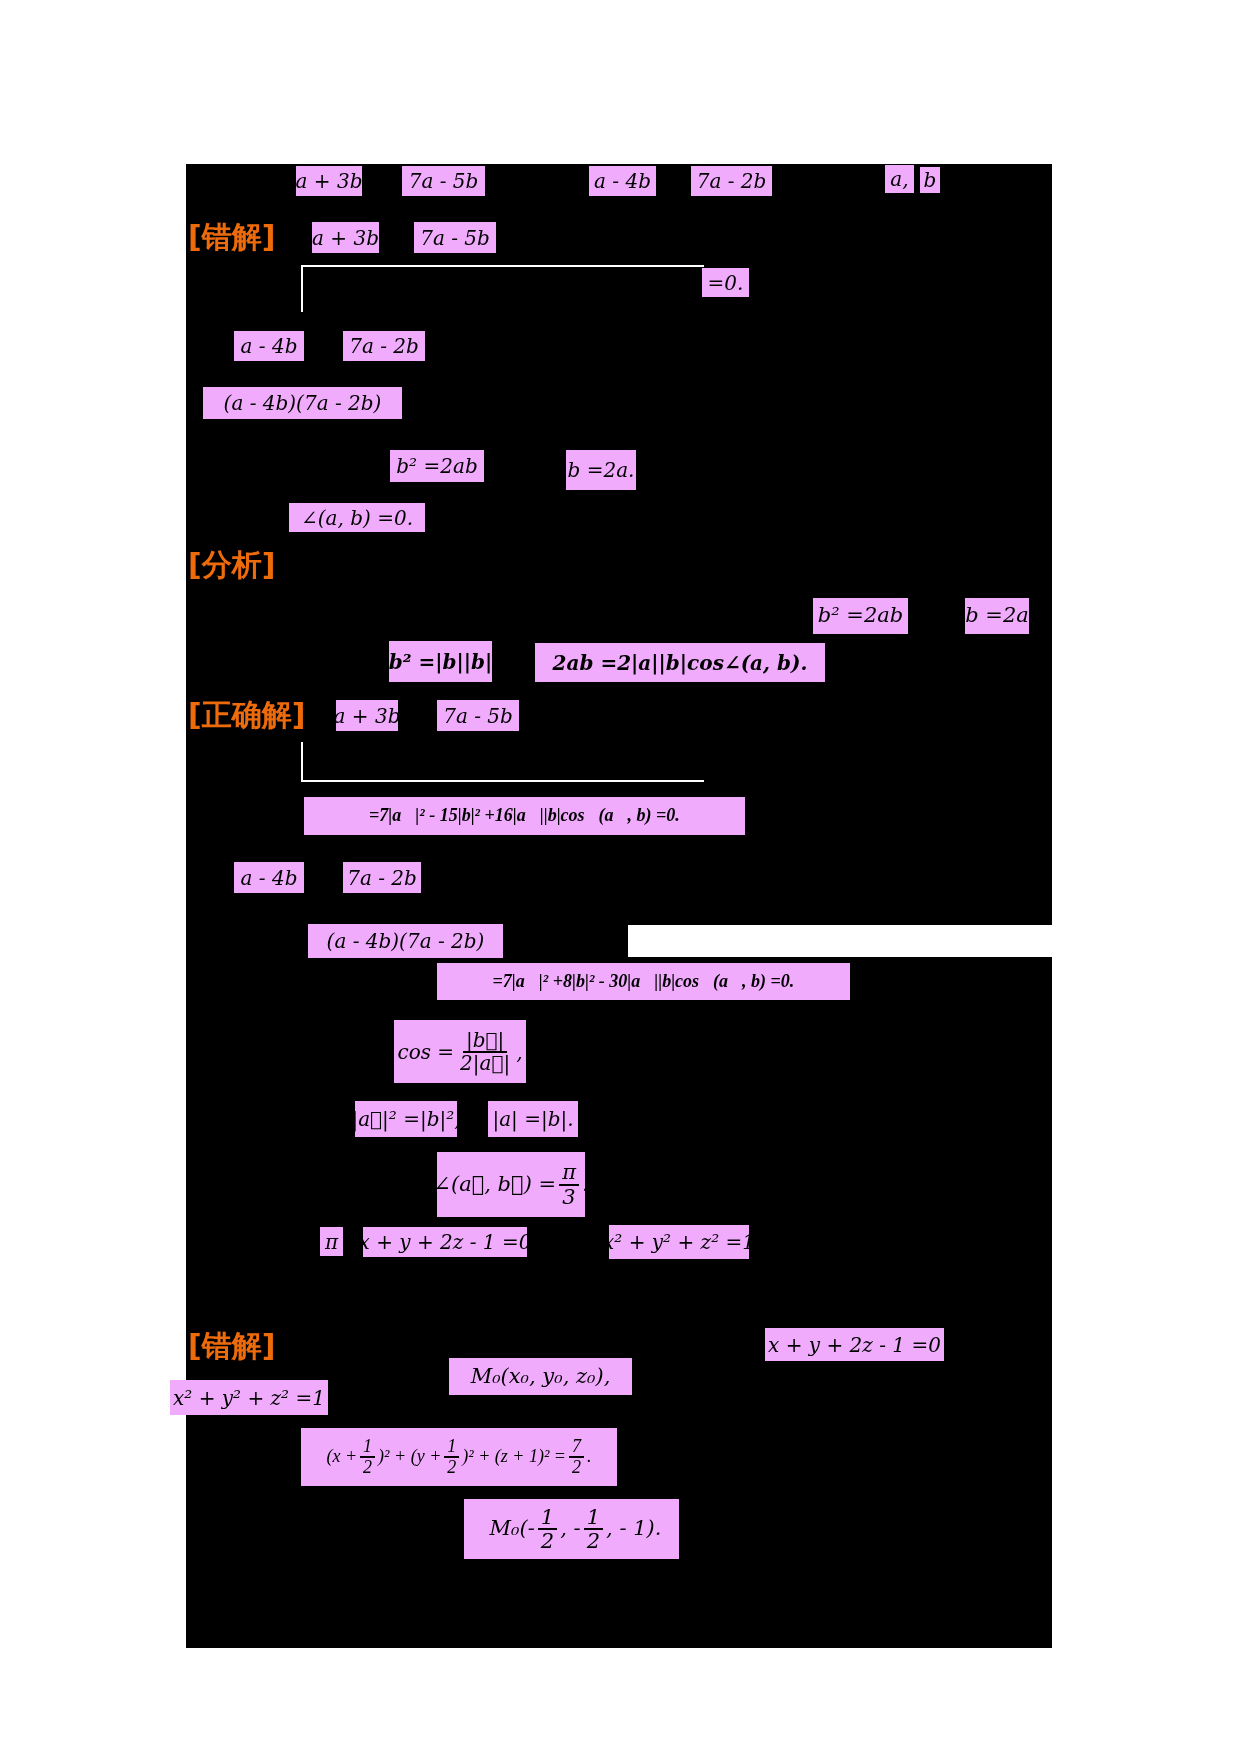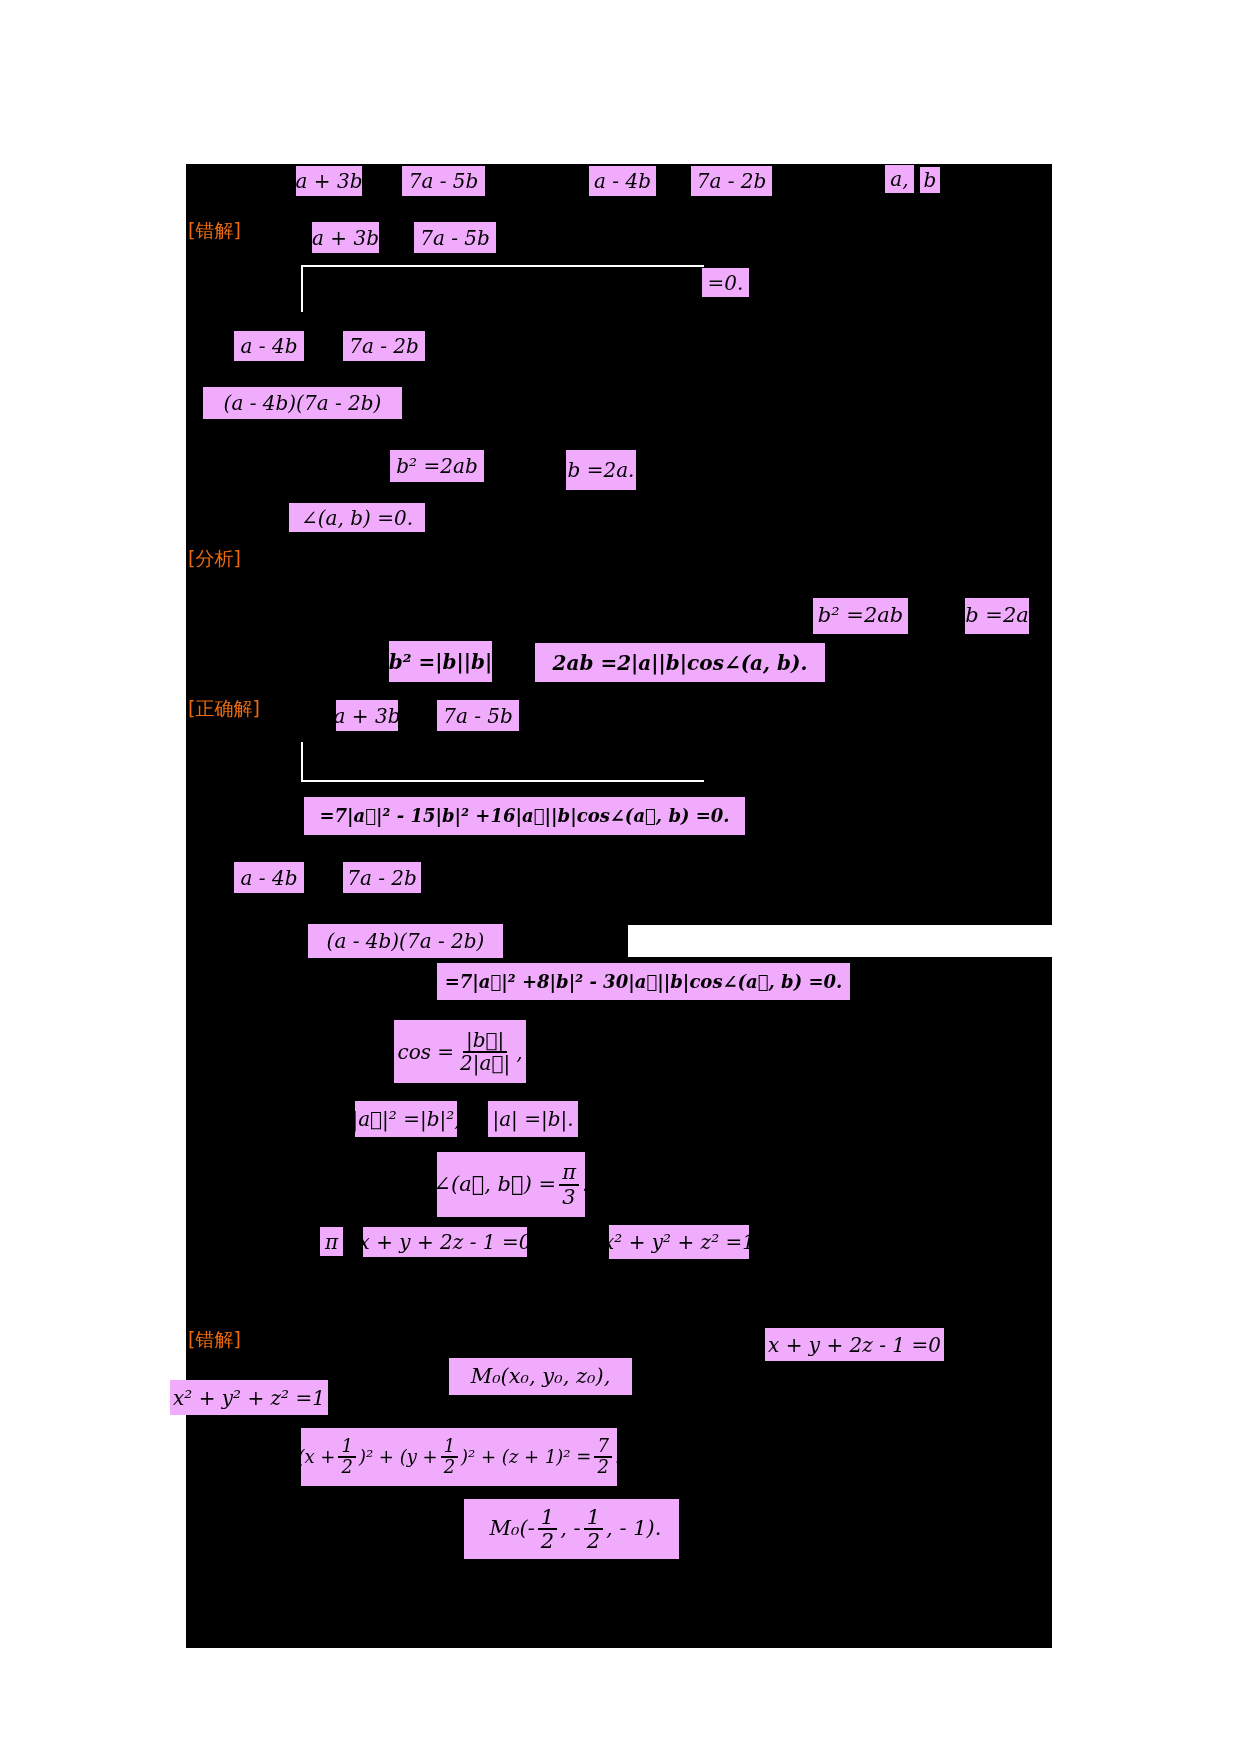--- a/index.html
+++ b/index.html
@@ -26,28 +26,28 @@
     font-style:italic;
     font-size:20px;
     line-height:1.1;
     display:flex;
     align-items:center;
     justify-content:center;
     white-space:nowrap;
     overflow:hidden;
   }
   .fbox.bold{font-weight:bold;}
-  .fbox.sm{font-size:18px;}
+  .fbox.sm{font-size:18px;font-family:Liberation Serif, serif;}
   .fbox.lg{font-size:21px;}
   .label{
     position:absolute;
     color:var(--accent,#ee6b0c);
     font-family:"DejaVu Sans","Liberation Sans",sans-serif;
-    font-weight:normal;
-    font-size:19px;
+    font-weight:bold;
+    font-size:30px;
     line-height:1.1;
     white-space:nowrap;
   }
   .bracket{
     position:absolute;
   }
   .bracket.topleft{border-top:2px solid #fff;border-left:2px solid #fff;}
   .bracket.bottomleft{border-bottom:2px solid #fff;border-left:2px solid #fff;}
   .frac{
     display:inline-flex;

